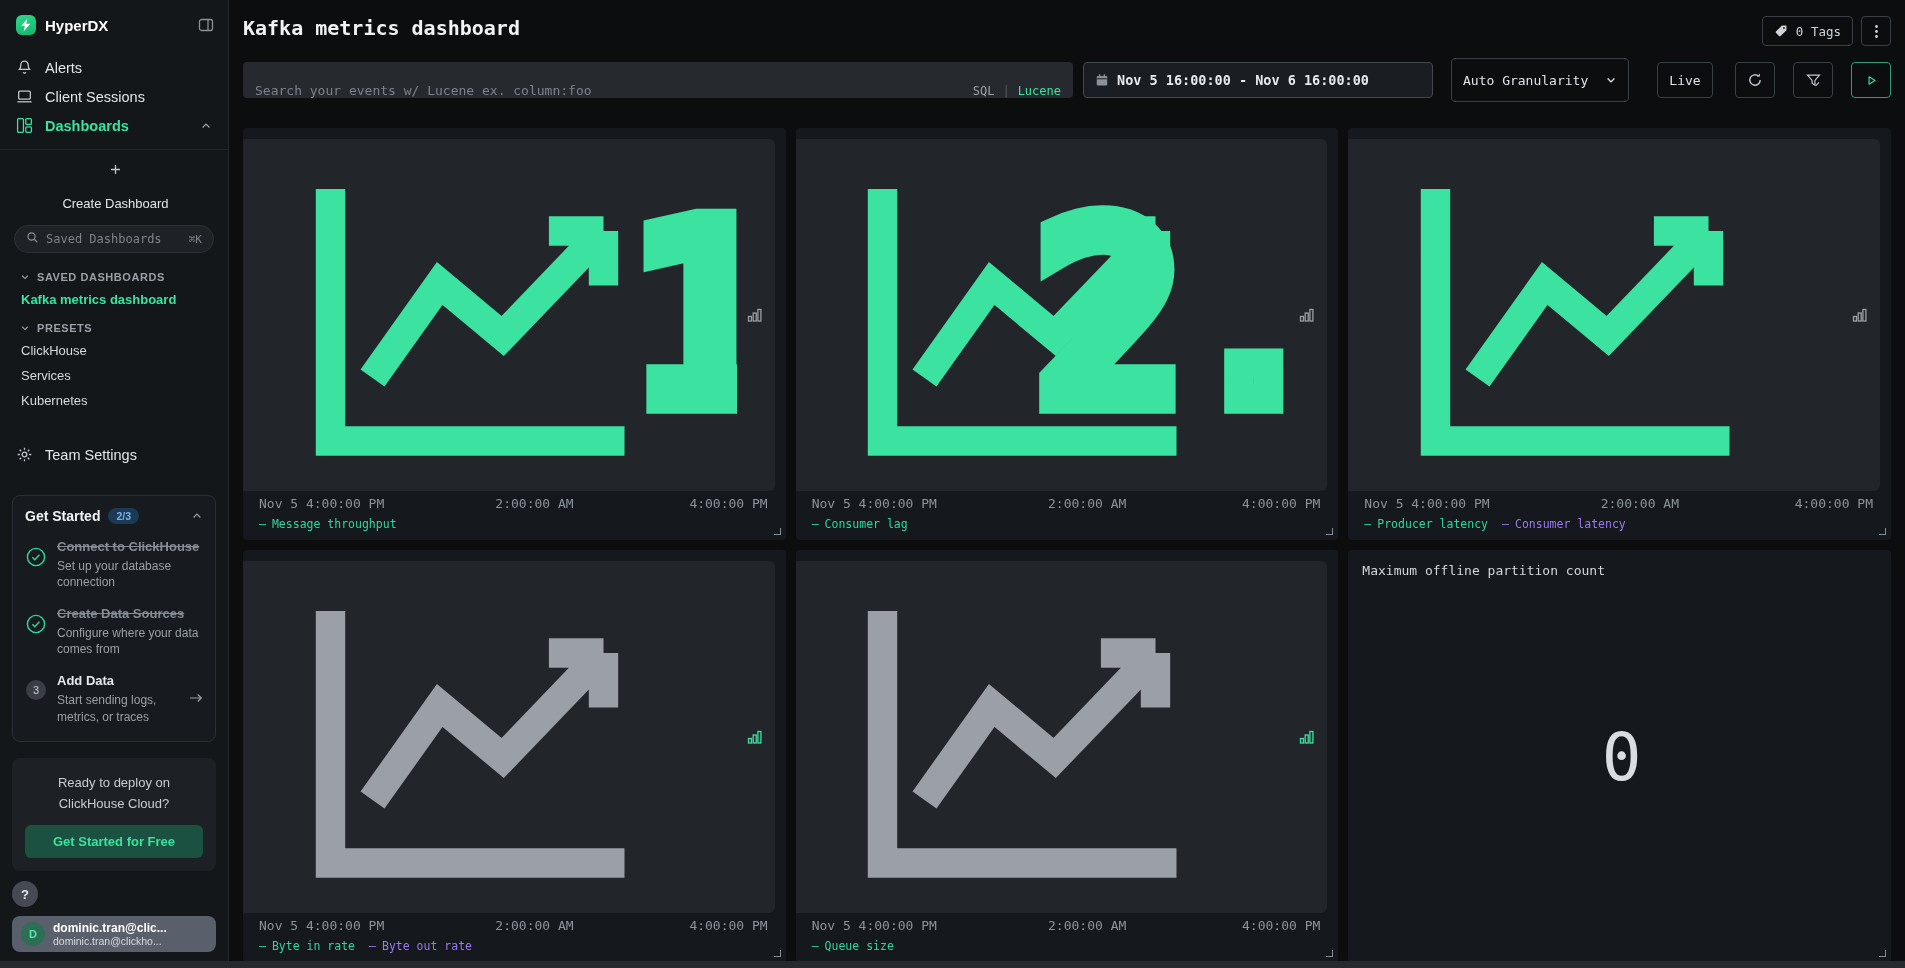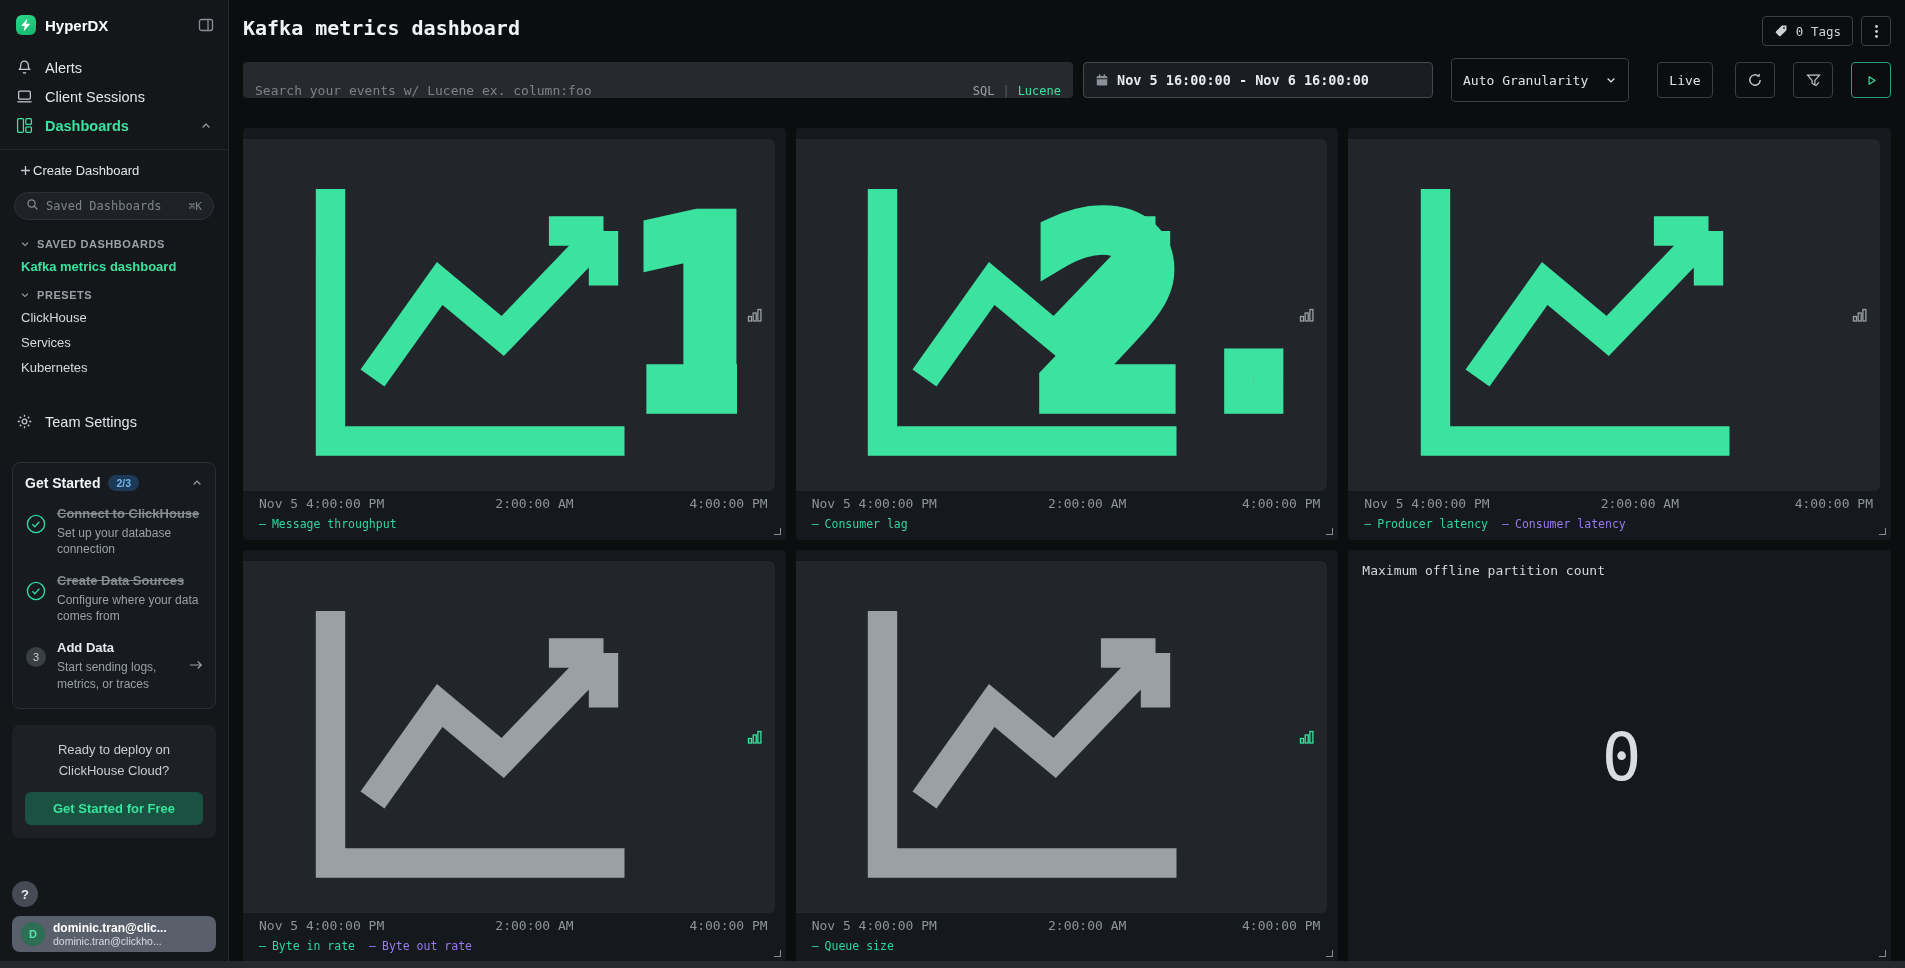--- a/index.html
+++ b/index.html
@@ -17,22 +17,22 @@
     display:flex; align-items:center; justify-content:center; }
   .logo-text { font-size:15px; font-weight:700; color:#fff; }
   .collapse-btn { margin-left:auto; color:#8b9096; display:flex; cursor:pointer; }
   .nav-item { display:flex; align-items:center; gap:12px; padding:0 16px; height:29px;
     font-size:14.5px; color:#e2e5e9; cursor:pointer; }
   .nav-item .nico { display:flex; color:#c3c8ce; }
   .nav-item.active { color:#3ce2a0; font-weight:700; }
   .nav-item.active .nico { color:#3ce2a0; }
   .nav-item .chev { margin-left:auto; color:#9aa0a6; display:flex; }
   .section-divider { border-top:1px solid #22252a; margin-top:9px; }
-  .create-row { display:flex; align-items:center; gap:1px; padding:13px 16px 8px 19px;
-    font-size:13px; color:#e2e5e9; cursor:pointer; }
+  .create-row { display:flex; align-items:center; gap:20px; padding:13px 16px 8px 19px;
+    font-size:13px; color:#e2e5e9; cursor:pointer;flex-direction:column; }
   .create-row .nico { display:flex; color:#c3c8ce; }
   .search-pill { margin:6px 14px 8px; background:#1e2226; border:1px solid #2d3137; border-radius:15px;
     height:28px; display:flex; align-items:center; gap:7px; padding:0 11px; }
   .search-pill input { flex:1; min-width:0; background:transparent; border:none; outline:none;
     font-family:"DejaVu Sans Mono",monospace; font-size:12px; color:#c6cbd1; }
   .search-pill input::placeholder { color:#7e848b; }
   .pill-shortcut { font-size:11px; color:#80868d; }
   .side-section-header { display:flex; align-items:center; gap:7px; padding:10px 16px 4px 20px;
     font-size:11px; letter-spacing:.05em; color:#9aa0a6; font-weight:600; cursor:pointer; }
   .side-link { padding:5px 16px 5px 21px; font-size:13px; color:#d6dade; cursor:pointer; }

